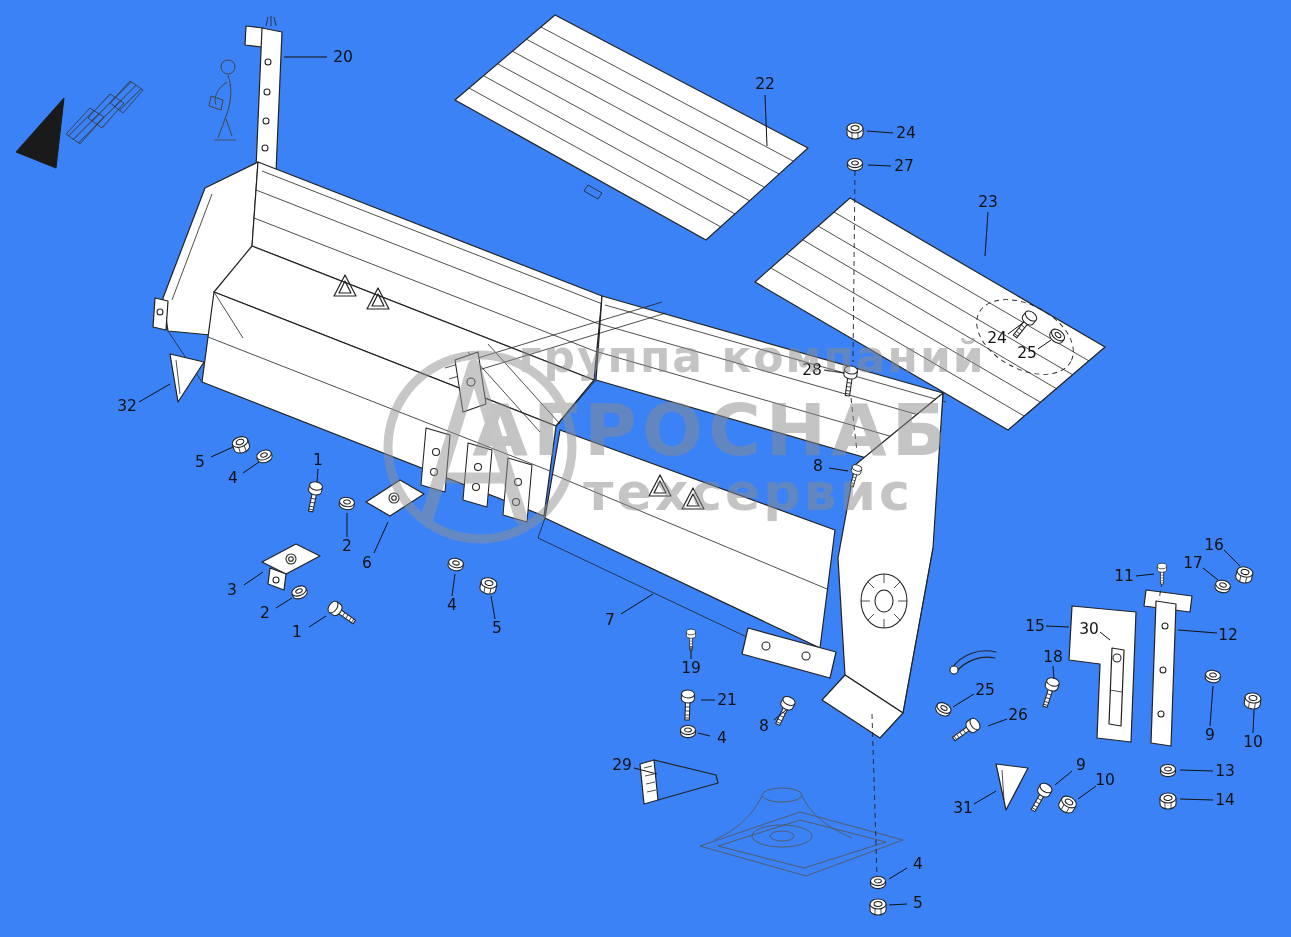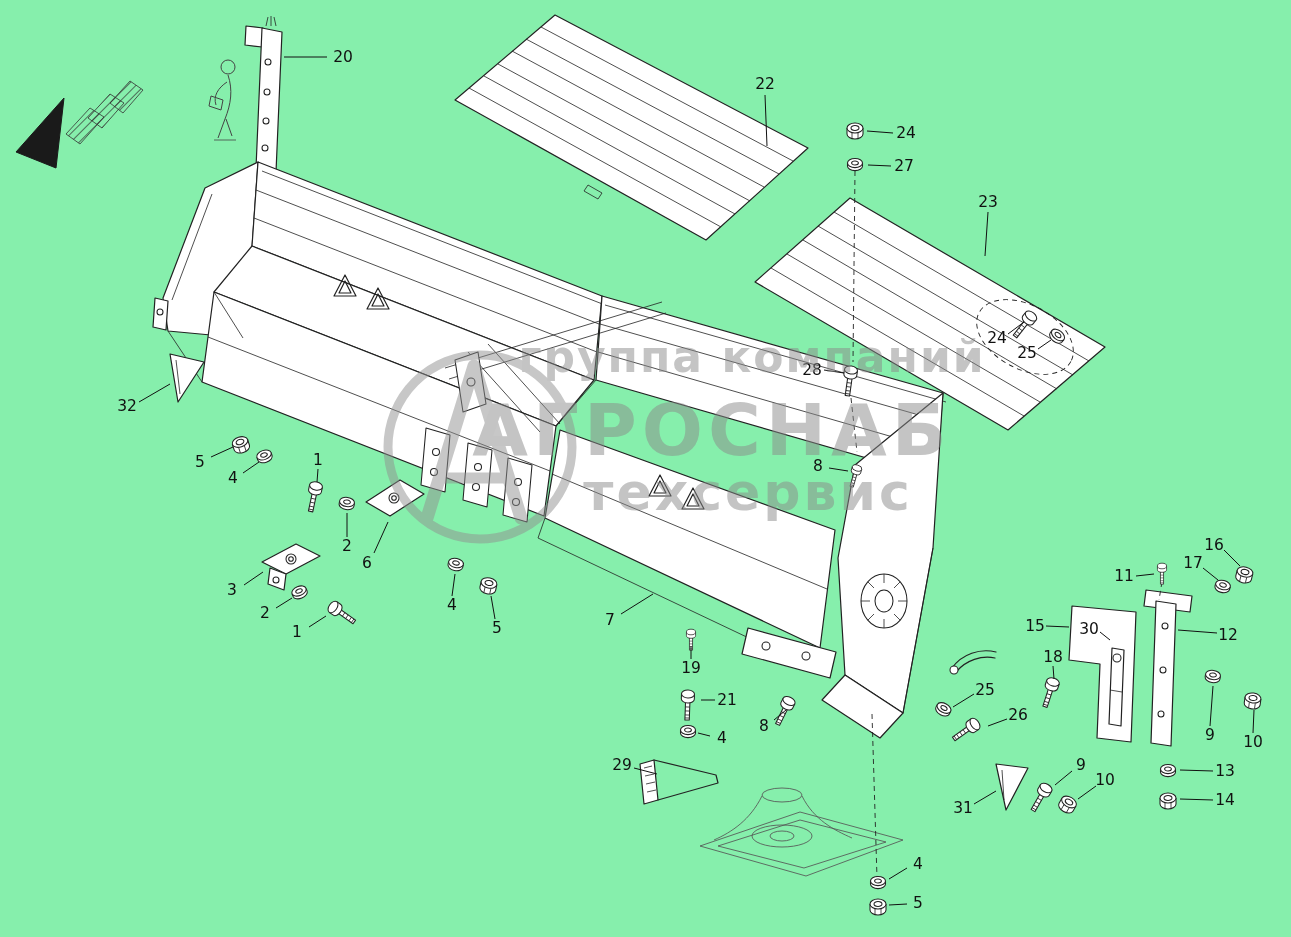--- a/index.html
+++ b/index.html
@@ -1,18 +1,18 @@
 <!DOCTYPE html>
 <html><head>
 <meta charset="utf-8">
 <title>Diagram</title>
 <style>
   html,body { margin:0; padding:0; background:#e8e8e8; }
   .stage {
-    position:relative; width:1291px; height:937px; background:#86efac;
+    position:relative; width:1291px; height:937px; background:#3b82f6;
     font-family:"DejaVu Sans", sans-serif; overflow:hidden; margin:0 auto;
   }
   svg { position:absolute; left:0; top:0; }
   .outline { fill:none; stroke:#222; stroke-width:1.2; stroke-linejoin:round; stroke-linecap:round; }
   .face    { fill:#ffffff; stroke:#222; stroke-width:1.2; stroke-linejoin:round; }
   .thin    { fill:none; stroke:#222; stroke-width:0.8; }
   .part    { fill:#ffffff; stroke:#222; stroke-width:1.05; stroke-linejoin:round; }
   .dash    { fill:none; stroke:#222; stroke-width:0.9; stroke-dasharray:5 4; }
   .ref     { fill:none; stroke:#555; stroke-width:0.85; stroke-linejoin:round; }
   .callout-line { stroke:#111; stroke-width:1; }

